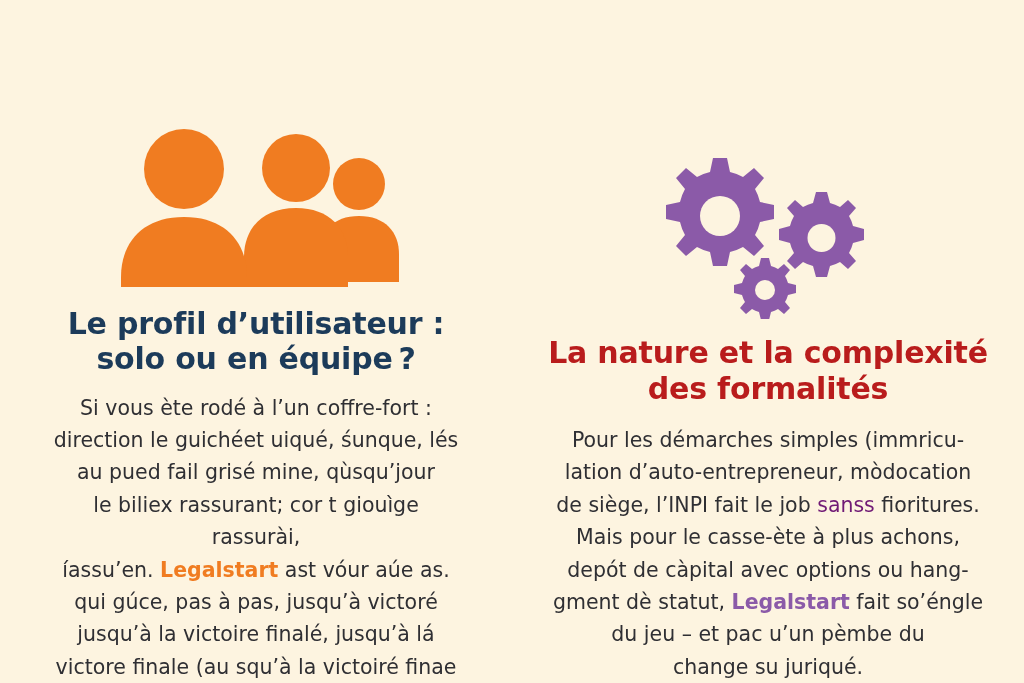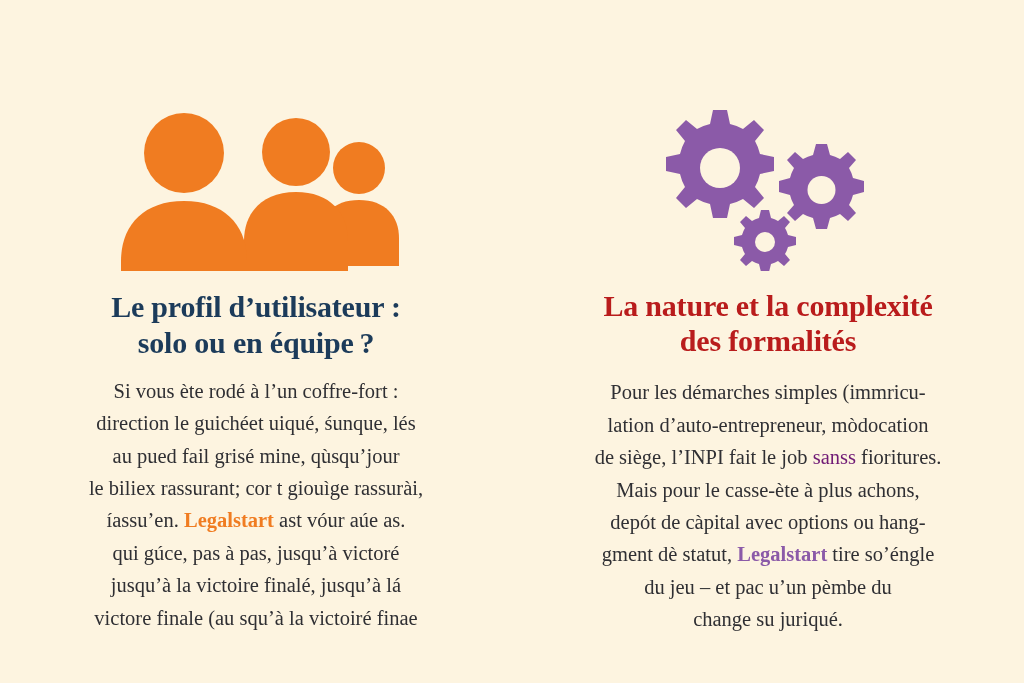--- a/index.html
+++ b/index.html
@@ -13,25 +13,24 @@
     font-family: "DejaVu Sans", sans-serif;
     overflow: hidden;
   }
   .stage {
     position: relative;
     width: 1024px;
     height: 683px;
     background: #fdf4e0;
     display: flex;
     flex-direction: row;
-    align-items: center;
+    align-items: flex-end;
     justify-content: center;
     box-sizing: border-box;
     padding-top: 56px;
-    font-family: Liberation Serif, serif;
   }
   .column {
     width: 512px;
     box-sizing: border-box;
     display: flex;
     flex-direction: column;
     align-items: center;
   }
   .col-left { padding: 0 36px; }
   .col-right { padding: 0 10px; }
@@ -140,20 +139,20 @@
       <span class="line">La nature et la complexité</span>
       <span class="line">des formalités</span>
     </div>
 
     <div class="body-text body-right">
       <span class="line">Pour les démarches simples (immricu-</span>
       <span class="line">lation d’auto-entrepreneur, mòdocation</span>
       <span class="line"><span>de siège, lʼINPI fait le job </span><span class="green-word">sanss</span><span> fioritures.</span></span>
       <span class="line">Mais pour le casse-ète à plus achons,</span>
       <span class="line">depót de càpital avec options ou  hang-</span>
-      <span class="line"><span>gment dè statut, </span><span class="brand-purple">Legalstart</span><span> tire so’éngle</span></span>
+      <span class="line"><span>gment dè statut, </span><span class="brand-purple">Legalstart</span><span> fait so’éngle</span></span>
       <span class="line">du jeu – et pac u’un pèmbe du</span>
       <span class="line">change su juriqué.</span>
     </div>
 
   </div>
 
 </div>
 
 </body></html>

